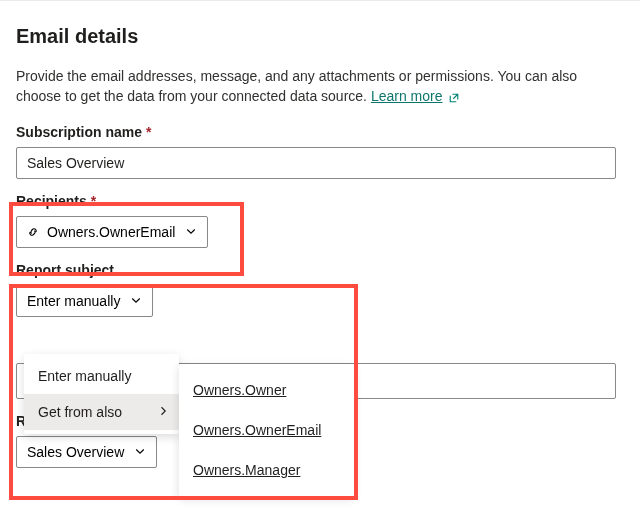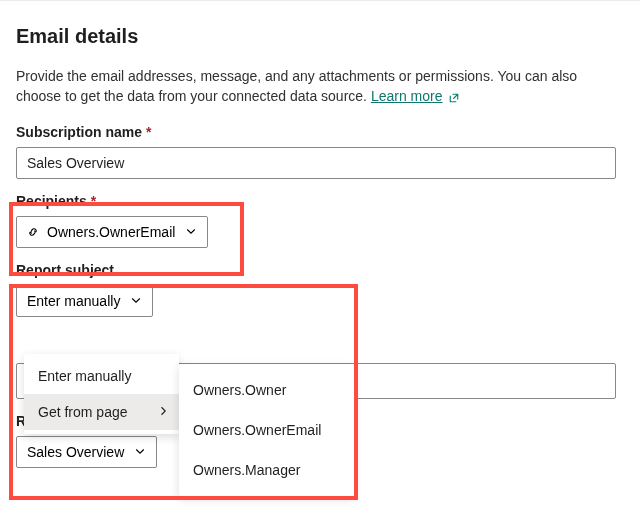--- a/index.html
+++ b/index.html
@@ -145,20 +145,21 @@
     box-shadow: 0 3px 10px rgba(0,0,0,0.14);
     padding: 6px 0;
     z-index: 31;
   }
   .submenu-item {
     height: 40px;
     display: flex;
     align-items: center;
     padding: 0 14px;
     cursor: pointer;
+    text-decoration: underline;
   }
 
   
   .hl {
     position: absolute;
     border: 4px solid #fd4b3f;
     pointer-events: none;
     z-index: 40;
   }
   .hl1 { top: 202px; left: 9px; width: 235px; height: 74px; }
@@ -267,21 +268,21 @@
       </button>
     </div>
   </div>
 </div>
 
 <div class="menu">
   <div class="menu-item">
     <span>Enter manually</span>
   </div>
   <div class="menu-item hover">
-    <span>Get from page</span>
+    <span>Get from also</span>
     <span class="right-chevron">
       <svg viewBox="0 0 16 16">
           <path d="M6 3l5 5-5 5"></path>
         </svg>
     </span>
   </div>
 </div>
 
 <div class="submenu">
   <div class="submenu-item">

